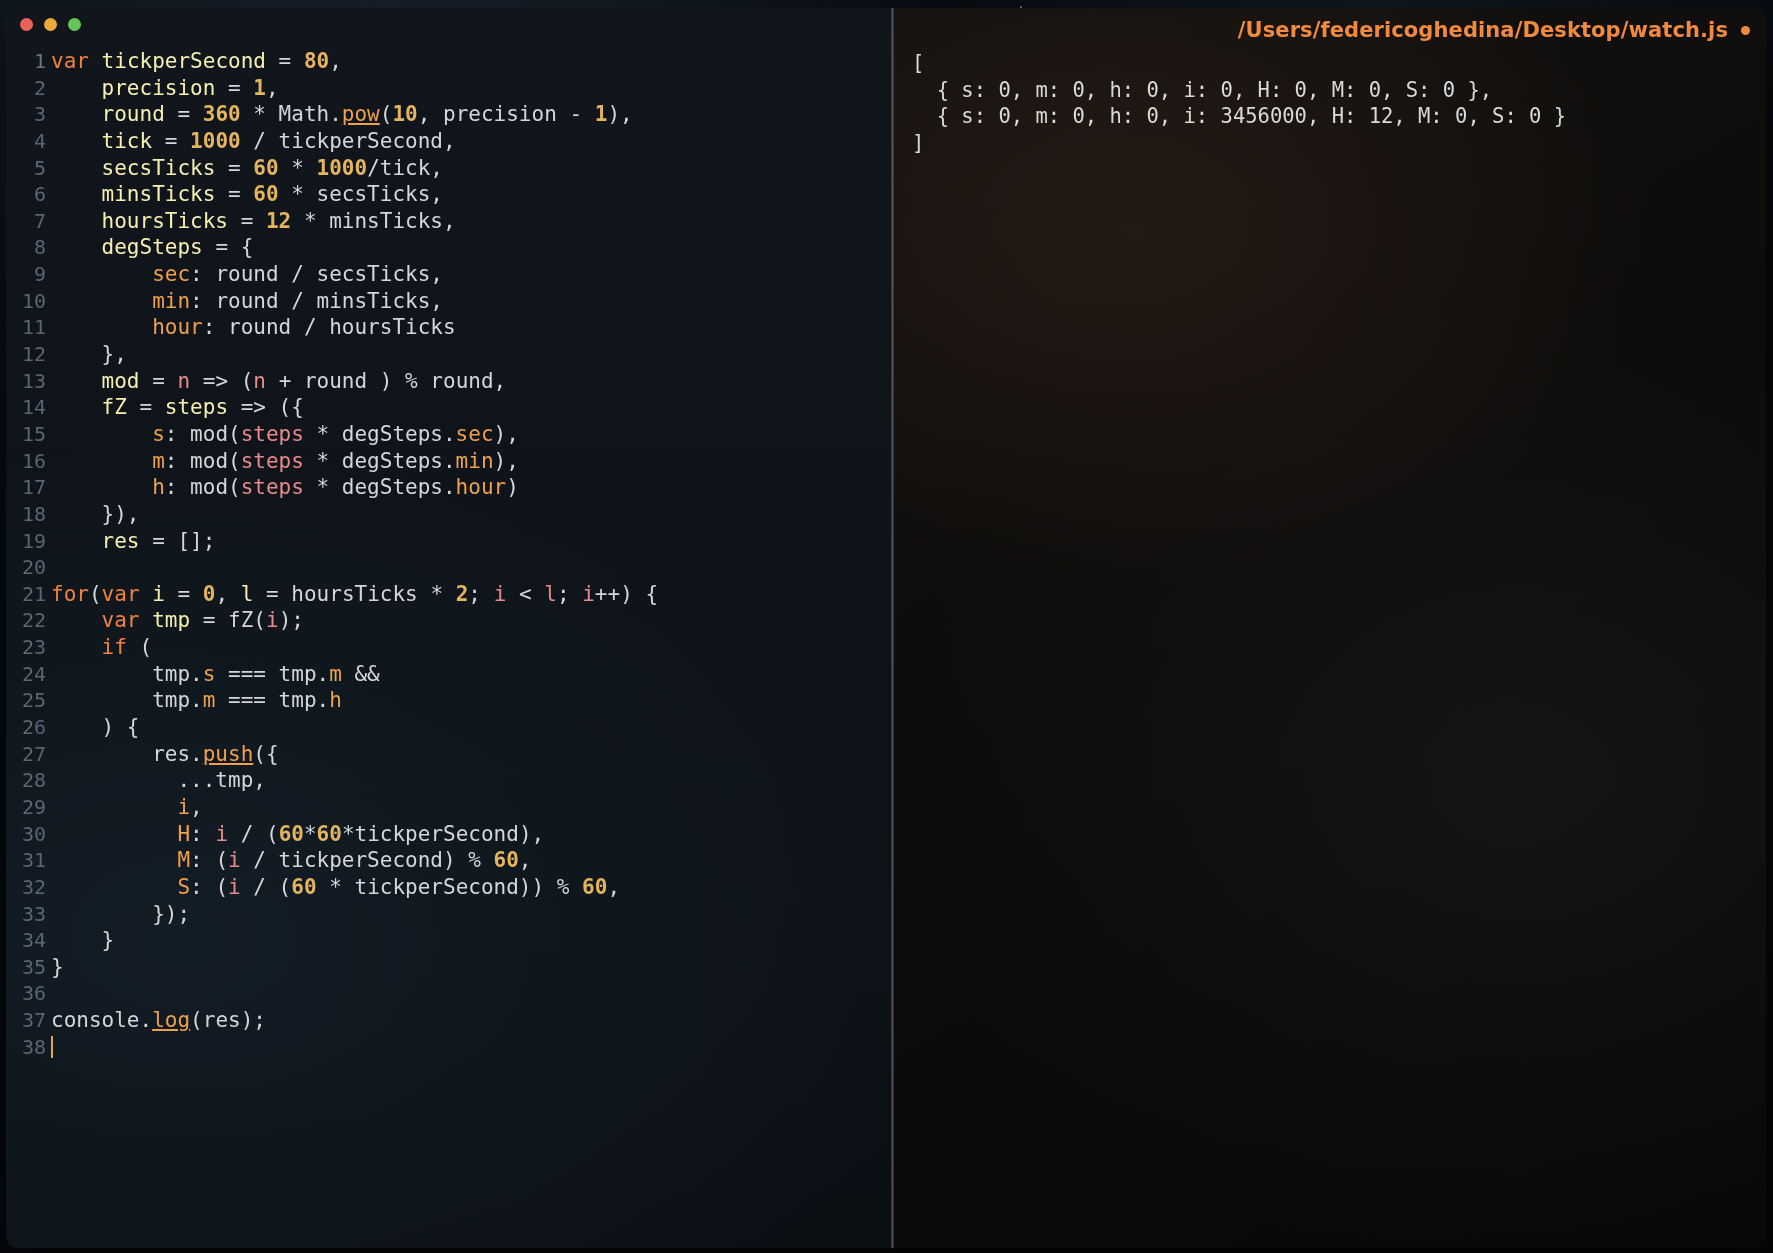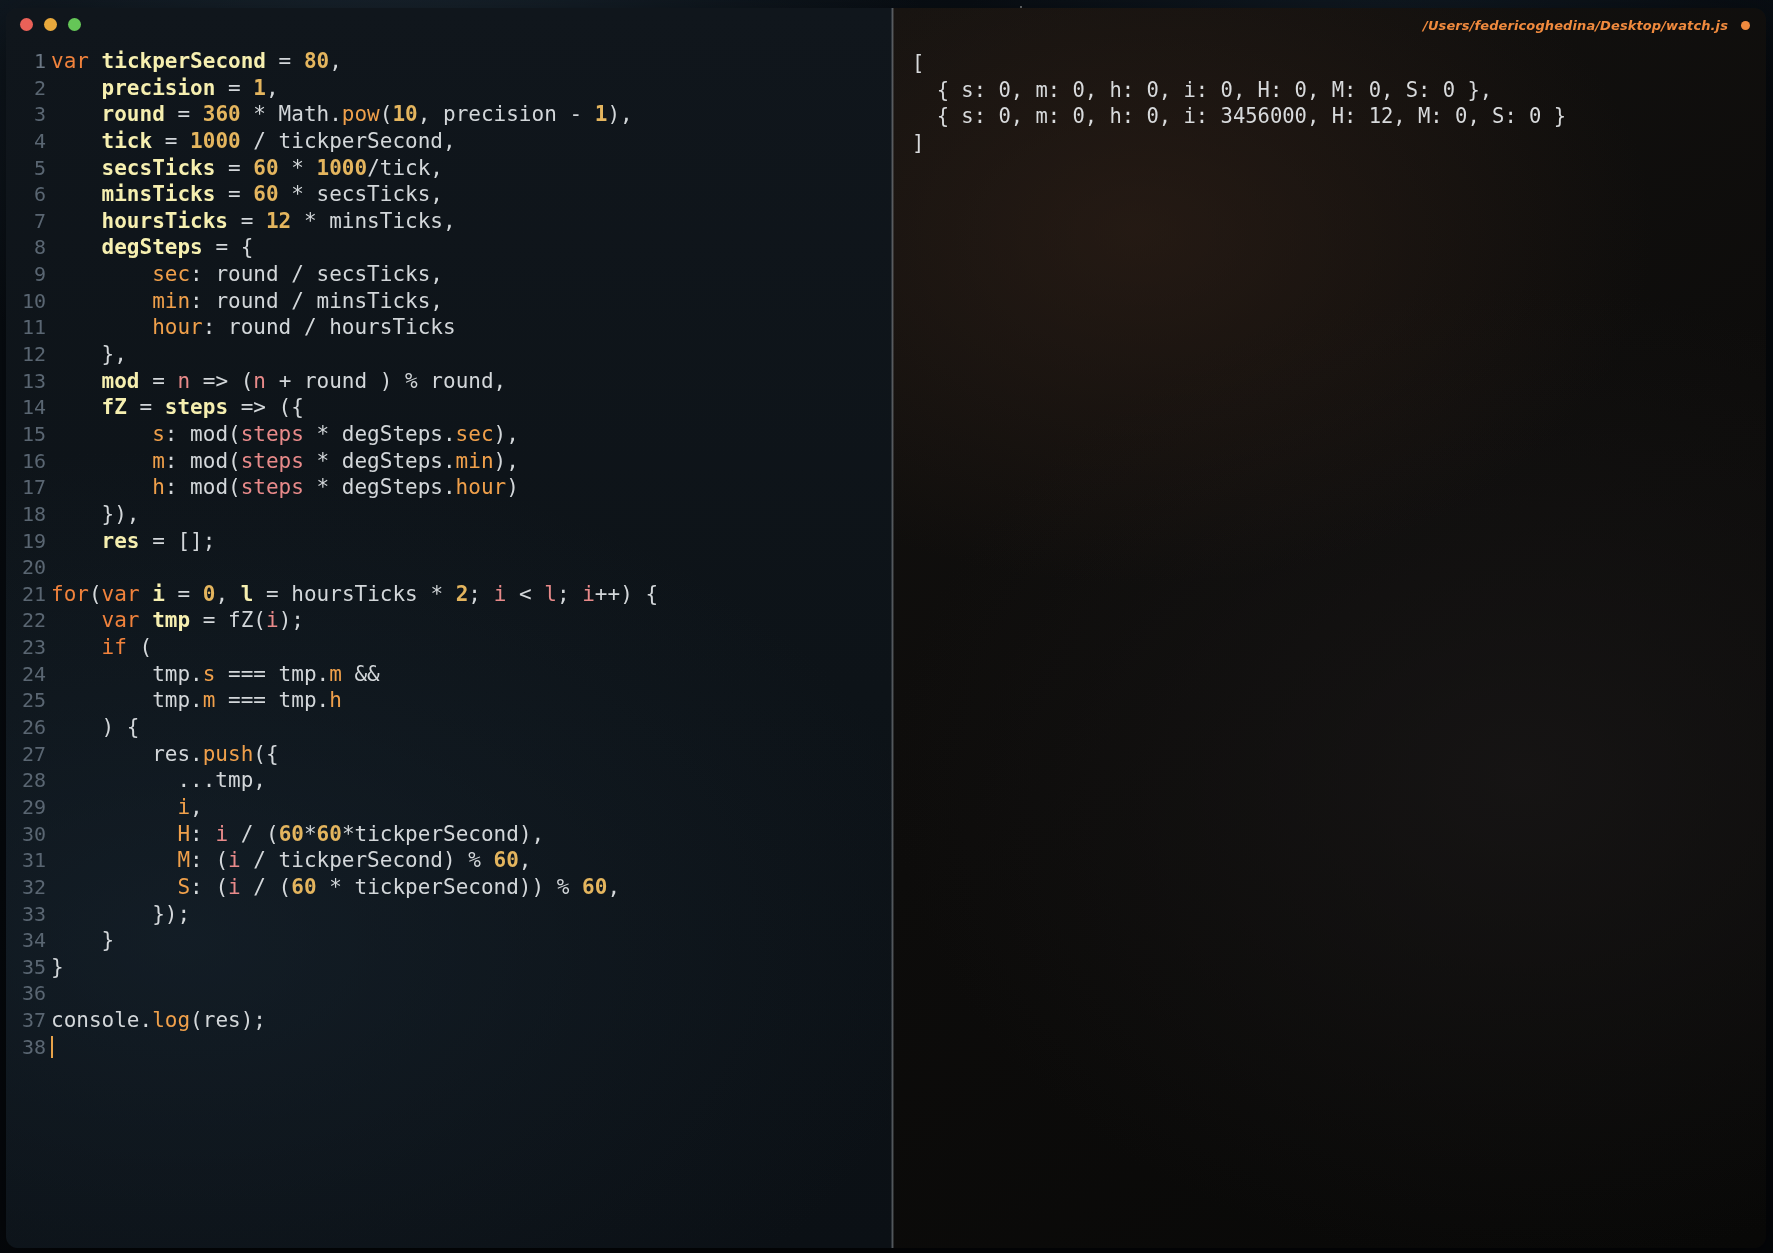--- a/index.html
+++ b/index.html
@@ -91,23 +91,22 @@
     position: absolute;
     right: 16px;
     top: 10px;
     display: flex;
     align-items: center;
     gap: 13px;
     z-index: 30;
   }
   #file-path {
     font-family: "DejaVu Sans", sans-serif;
-    font-size: 13px;
+    font-size: 21px;
     font-weight: bold;
-    font-style: italic;
     color: #f08a3e;
     letter-spacing: 0.1px;
     white-space: nowrap;
   }
   #modified-dot {
     width: 9px; height: 9px;
     border-radius: 50%;
     background: #f08a3e;
   }
 
@@ -138,26 +137,26 @@
     user-select: none;
   }
   .gutter.ln1 { color: #6b7784; }
   .ltext {
     padding-left: 5px;
     flex: 1 1 auto;
   }
 
   
   .kw   { color: #f0823c; margin-top: 40px; }            
-  .def  { color: #f6efb0; font-weight: bold; }  
+  .def  { color: #f6efb0; font-weight: normal; }  
   .num  { color: #e4b55e; font-weight: bold; }            
   .plain{ color: #d3d7da; }            
   .key  { color: #f0a04b; }            
   .prm  { color: #e88a8a; }            
-  .fn   { color: #f0a04b; }            
+  .fn   { color: #f0a04b; text-decoration: underline; }            
 
   
   .caret {
     display: inline-block;
     width: 2px;
     height: 22px;
     background: #e8a34a;
     vertical-align: -4px;
   }
 

